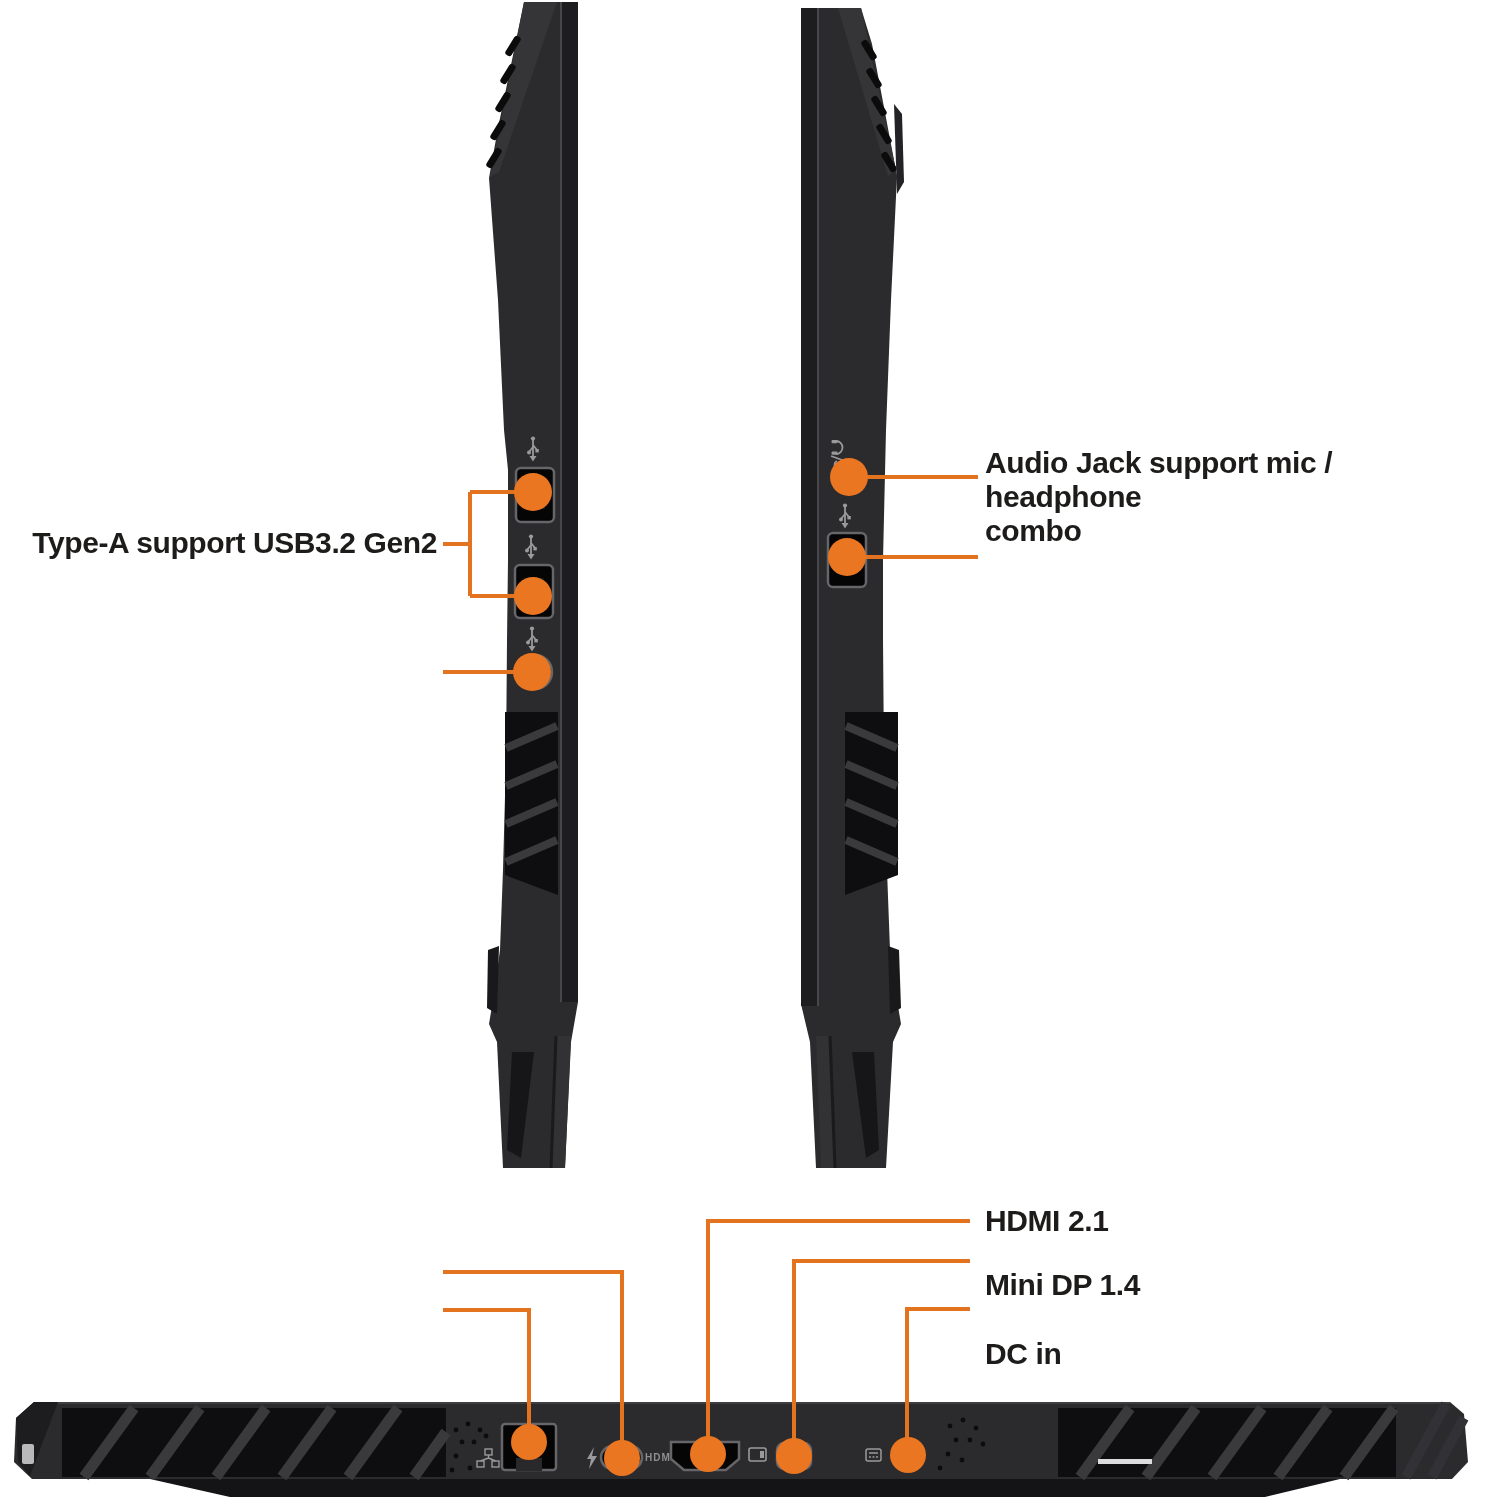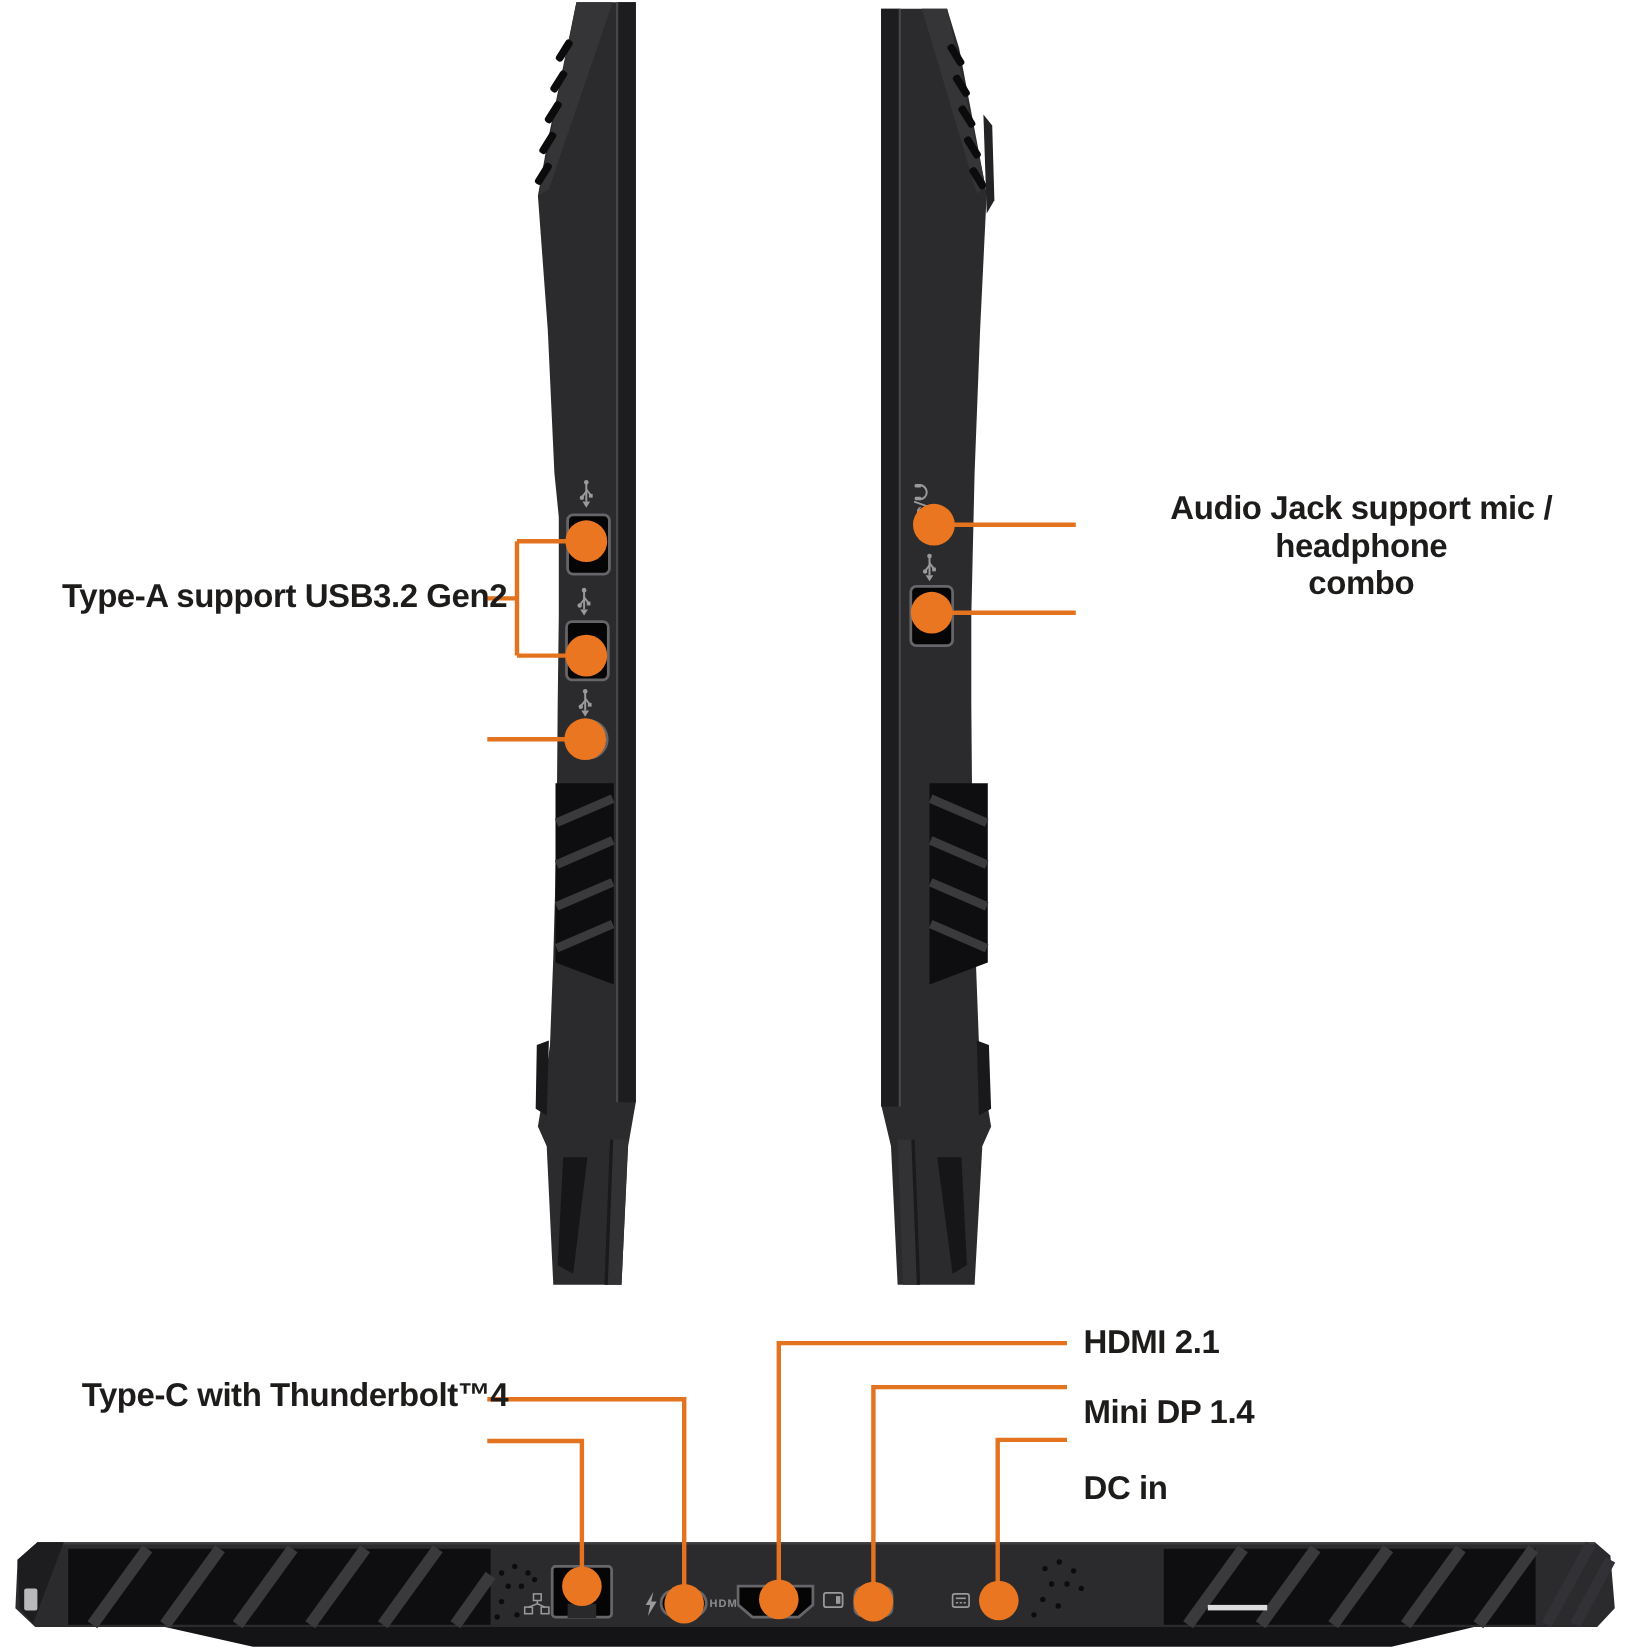--- a/index.html
+++ b/index.html
@@ -1,21 +1,21 @@
 <!DOCTYPE html>
 <html><head>
 <meta charset="utf-8">
 <style>
   html,body{margin:0;padding:0;background:#ffffff;}
   #stage{position:relative;width:1490px;height:1500px;background:#ffffff;overflow:hidden;
          font-family:"Liberation Sans",sans-serif;}
   #artwork{position:absolute;left:0;top:0;width:1490px;height:1500px;}
   .callout-label{position:absolute;font-weight:700;font-size:30px;line-height:38px;
-                 color:#1D1C1B;letter-spacing:-0.4px;white-space:nowrap;text-align:center;}
-  .align-right{text-align:right;padding-left:24px;}
+                 color:#1D1C1B;letter-spacing:-0.4px;white-space:nowrap;}
+  .align-right{text-align:right;}
   .lbl-type-a-gen2{left:0;top:524px;width:437px;}
   .lbl-type-c-gen2{left:0;top:653px;width:437px;}
   .lbl-audio{left:985px;top:446px;width:505px;white-space:normal;line-height:34px;}
   .lbl-type-a-gen1{left:985px;top:538px;}
   .lbl-hdmi{left:985px;top:1202px;}
   .lbl-minidp{left:985px;top:1242px;margin-top:24px;}
   .lbl-dc{left:985px;top:1287px;margin-top:48px;}
   .lbl-tb{left:0;top:1250px;width:438px;}
   .lbl-rj45{left:0;top:1289px;width:437px;}
 </style>
@@ -202,16 +202,15 @@
     <span>combo</span>
   </div>
 
 
   <div class="callout-label lbl-hdmi">HDMI 2.1</div>
 
   <div class="callout-label lbl-minidp">Mini DP 1.4</div>
 
   <div class="callout-label lbl-dc">DC in</div>
 
-  <div class="callout-label align-right lbl-tb">Type-C with Thunderbolt™4</div>
 
 
 </div>
 
 </body></html>

